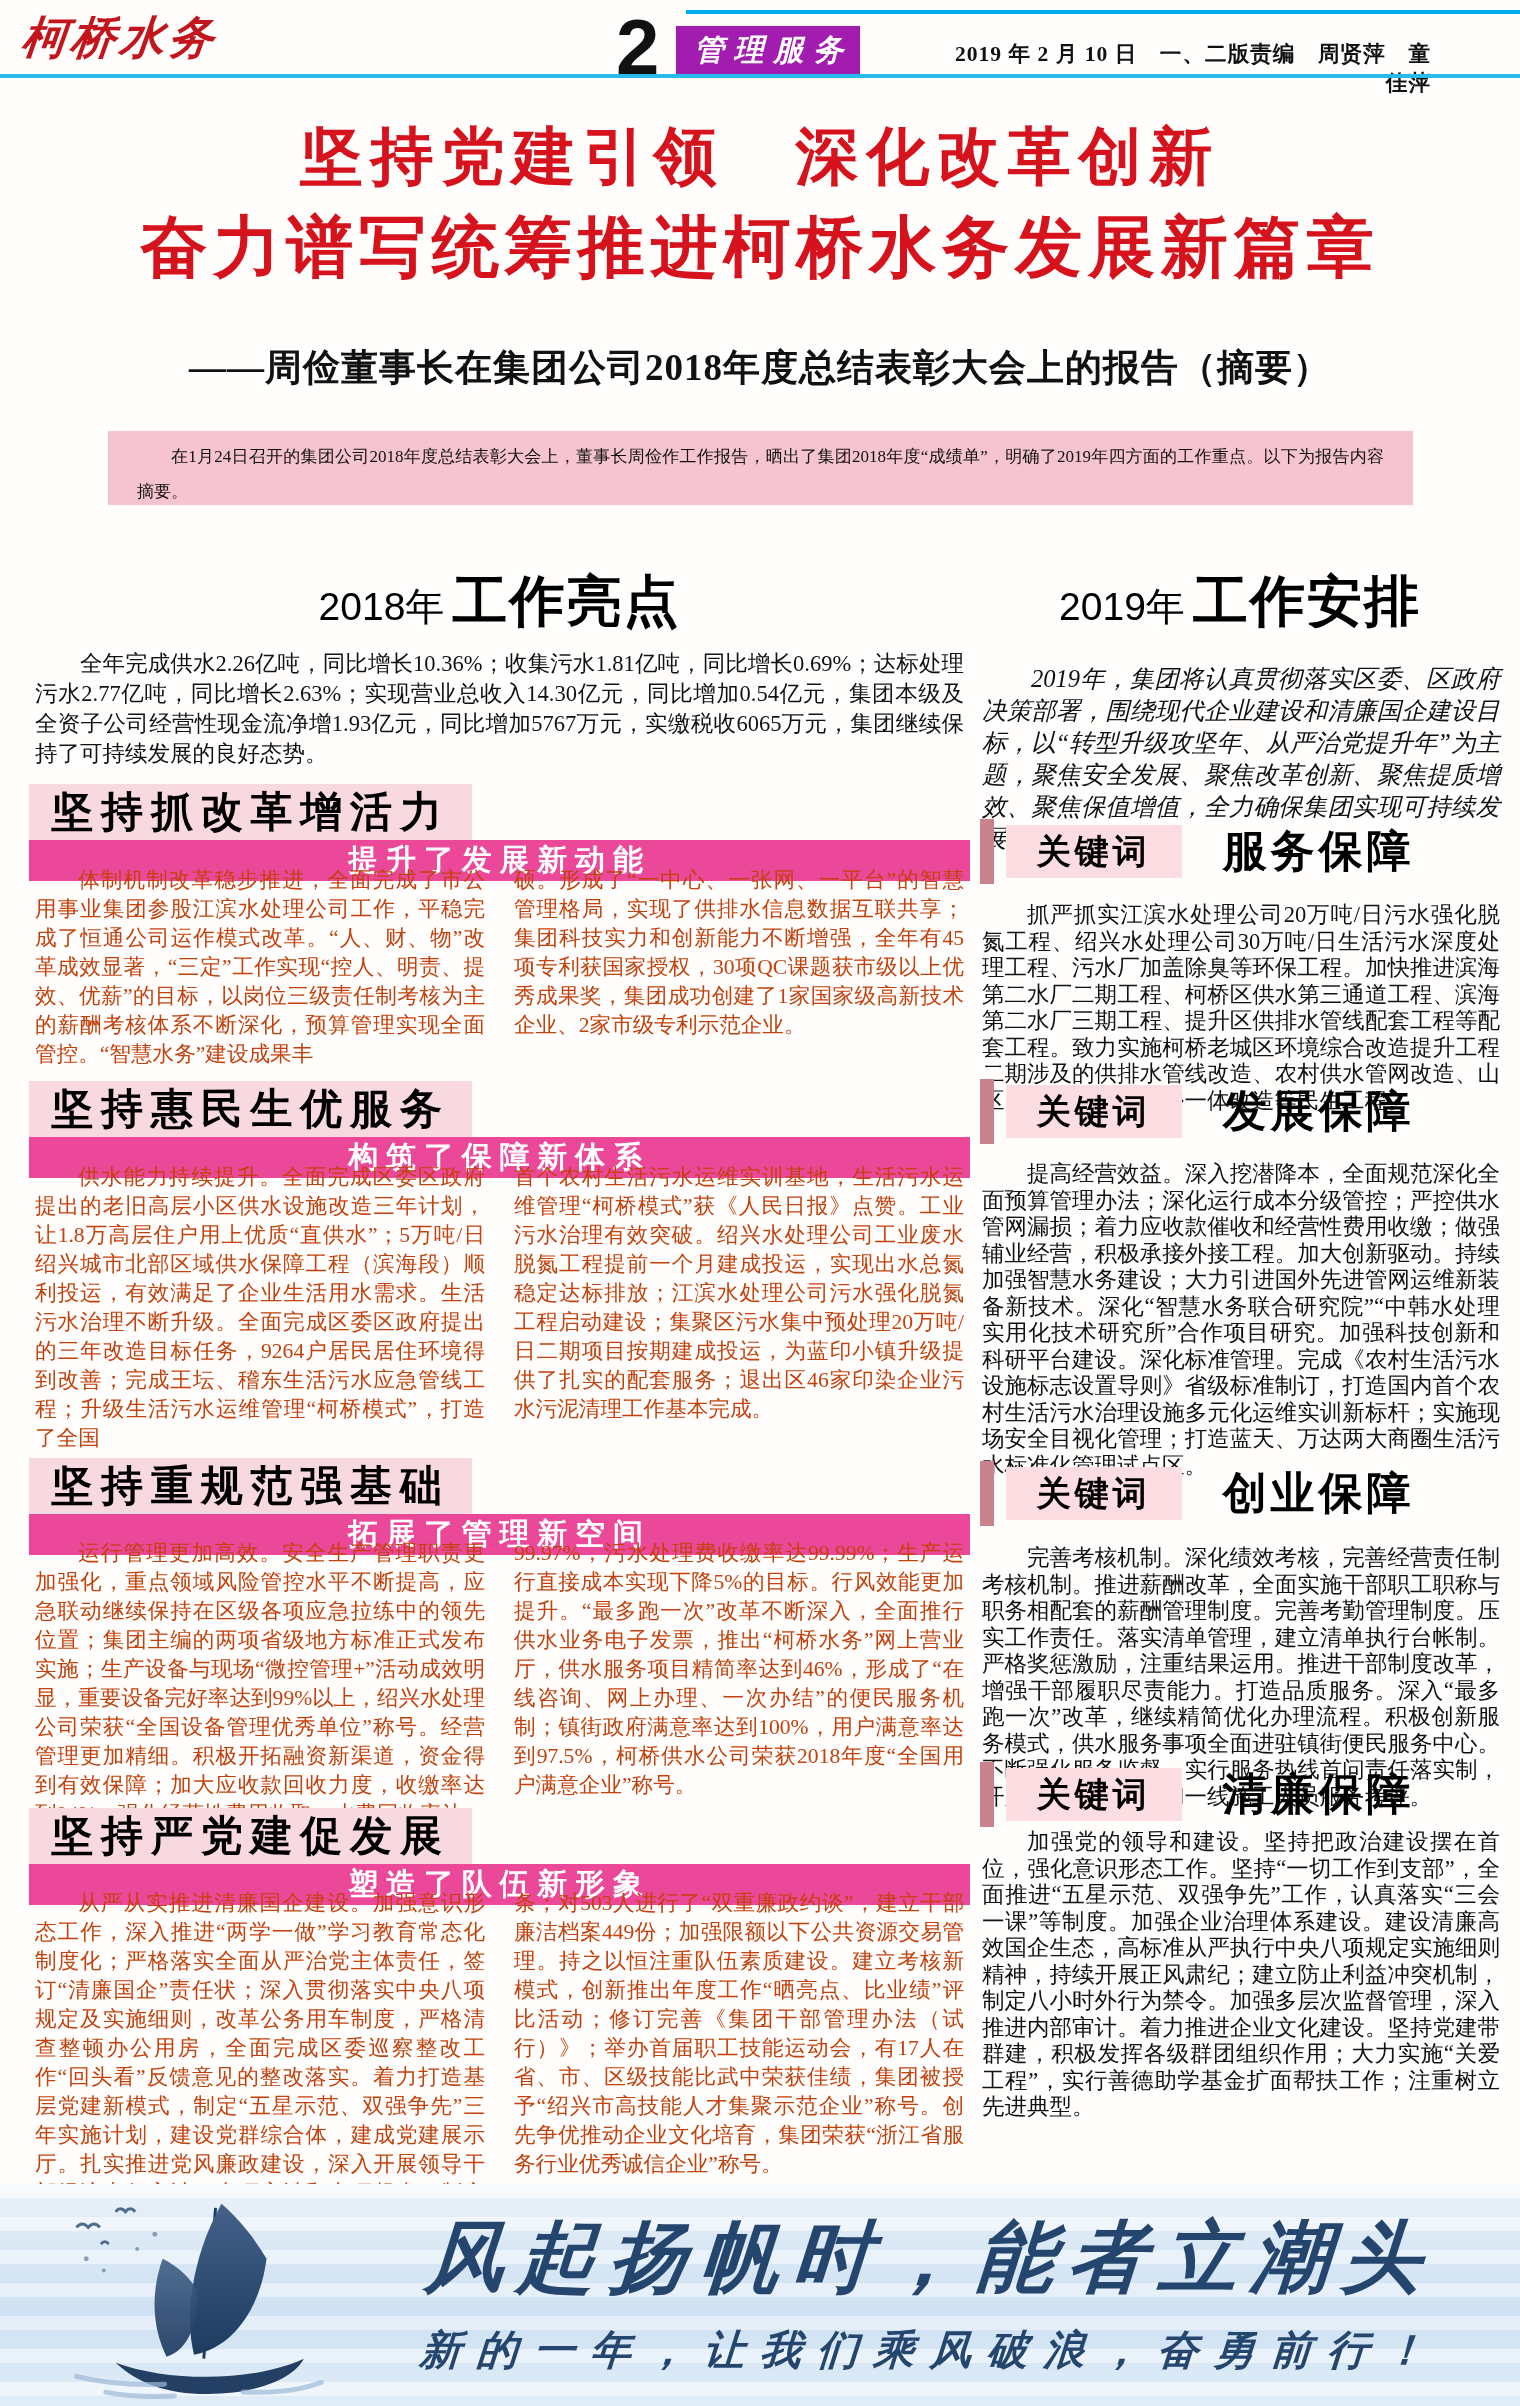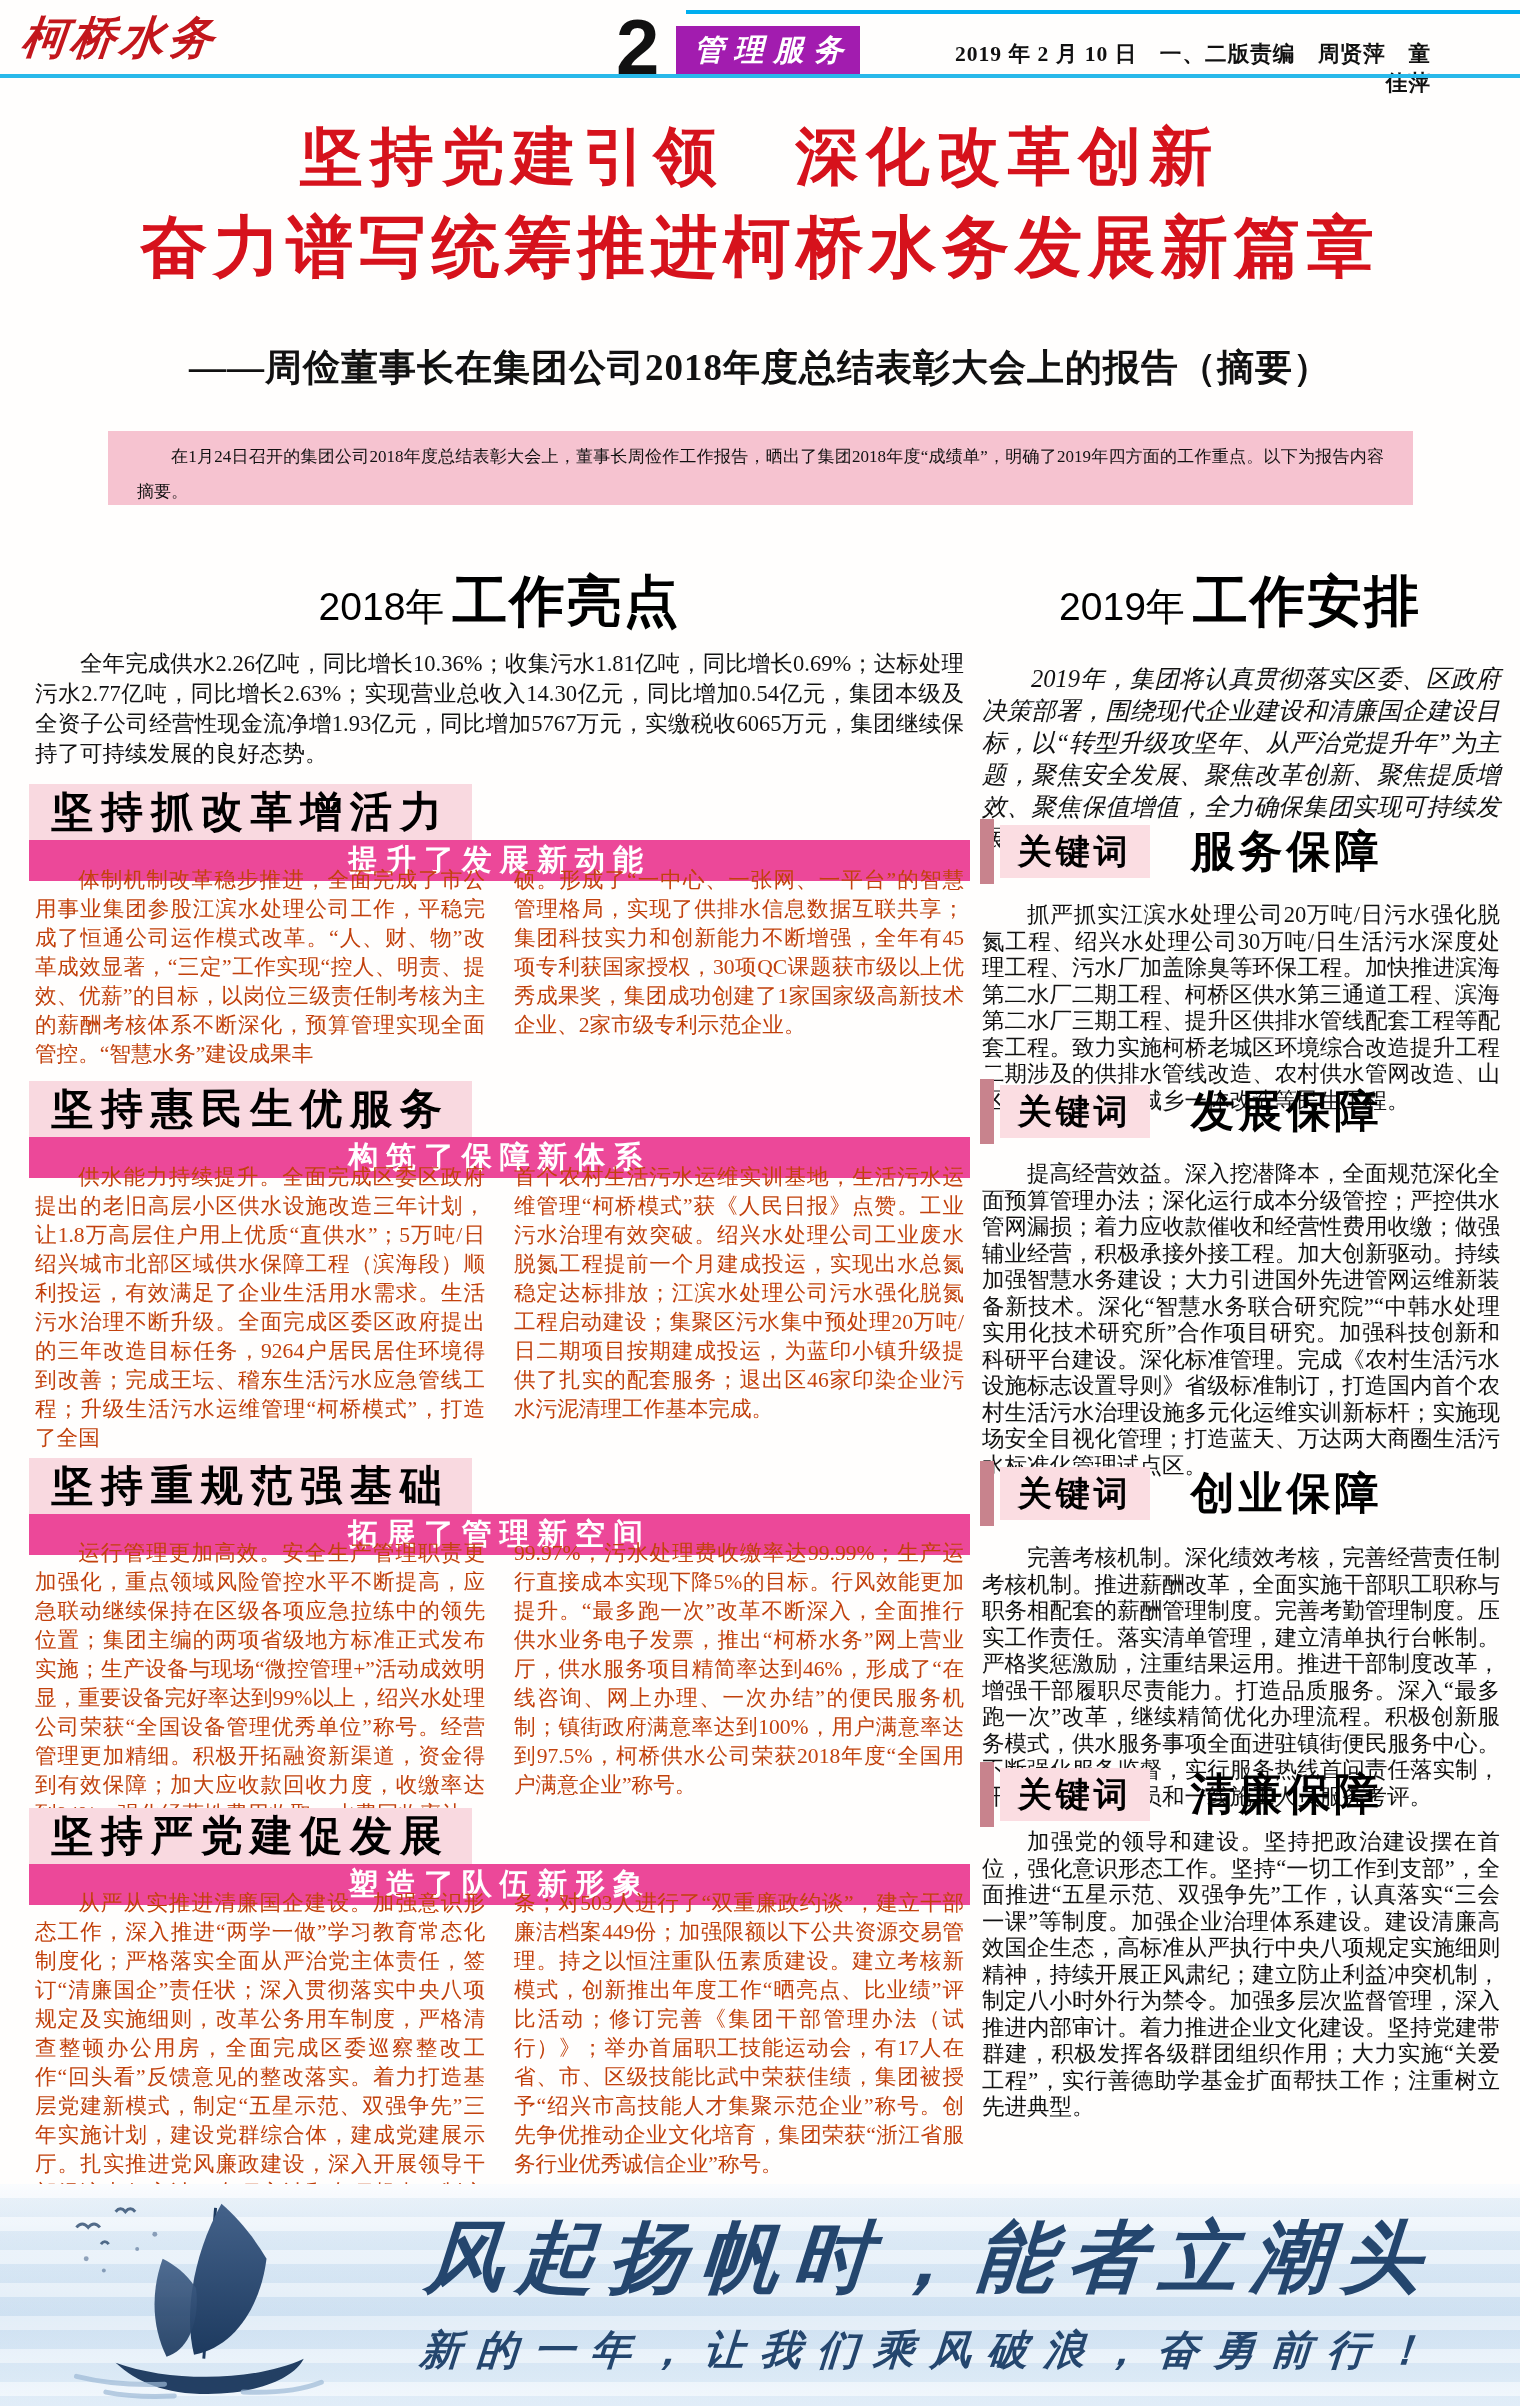--- a/index.html
+++ b/index.html
@@ -82,21 +82,21 @@
   .lsec-body { position:absolute; left:35px; width:929px; display:flex; gap:29px; }
   .lsec-body .col {
     width:450px; font-size:21.6px; line-height:29px; text-align:justify; color:#c2410c;
   }
   .lsec-body .col.first { text-indent:2em; }
   
   .kw-head { position:absolute; left:980px; width:520px; height:65px;
              display:flex; align-items:center;
              font-family:"Liberation Sans","DejaVu Sans",sans-serif; }
   .kw-bar   { width:13.7px; height:65px; background:#c8838d; }
-  .kw-label { width:150px; height:53px; margin-left:6px; background:#fbdde2; color:#000;
+  .kw-label { width:176px; height:53px; margin-left:12px; background:#fbdde2; color:#000;
               font-size:34px; font-weight:bold; display:flex; align-items:center;
               justify-content:center; letter-spacing:3.9px; }
   .kw-title { font-size:44px; font-weight:900; color:#000; margin-left:41px; letter-spacing:3.9px; }
   .kw-body {
     position:absolute; left:982px; width:518px;
     font-size:22.5px; line-height:26.5px; text-align:justify; text-indent:2em; color:#111;
   }
   
   .banner {
     position:absolute; left:0; top:2184px; width:1520px; height:222px;

